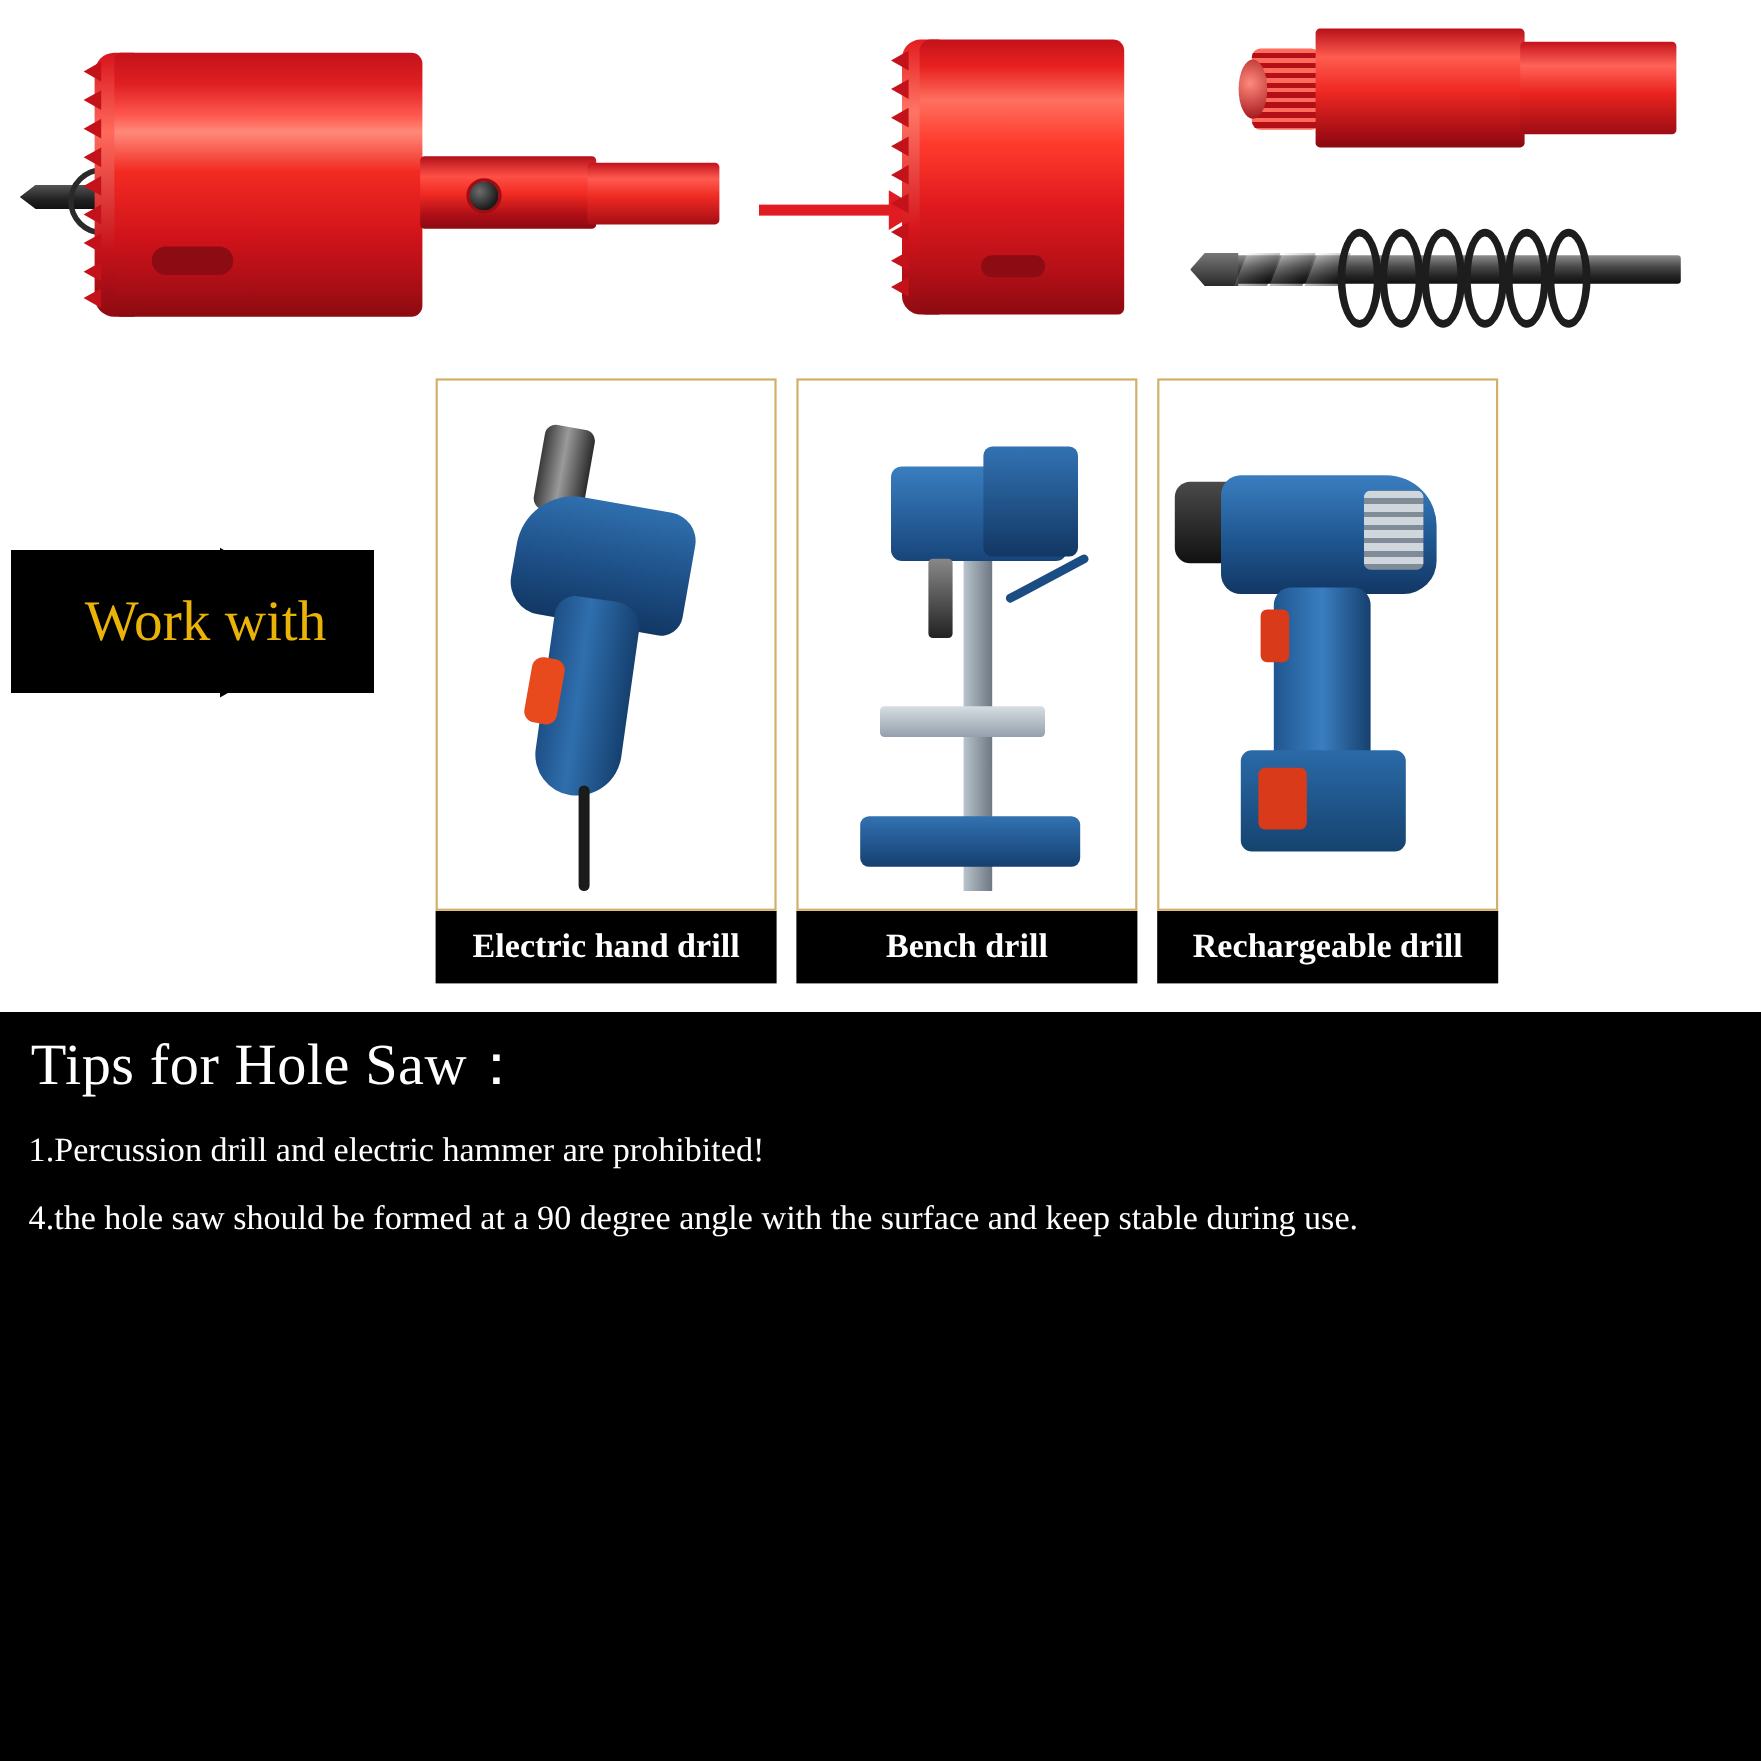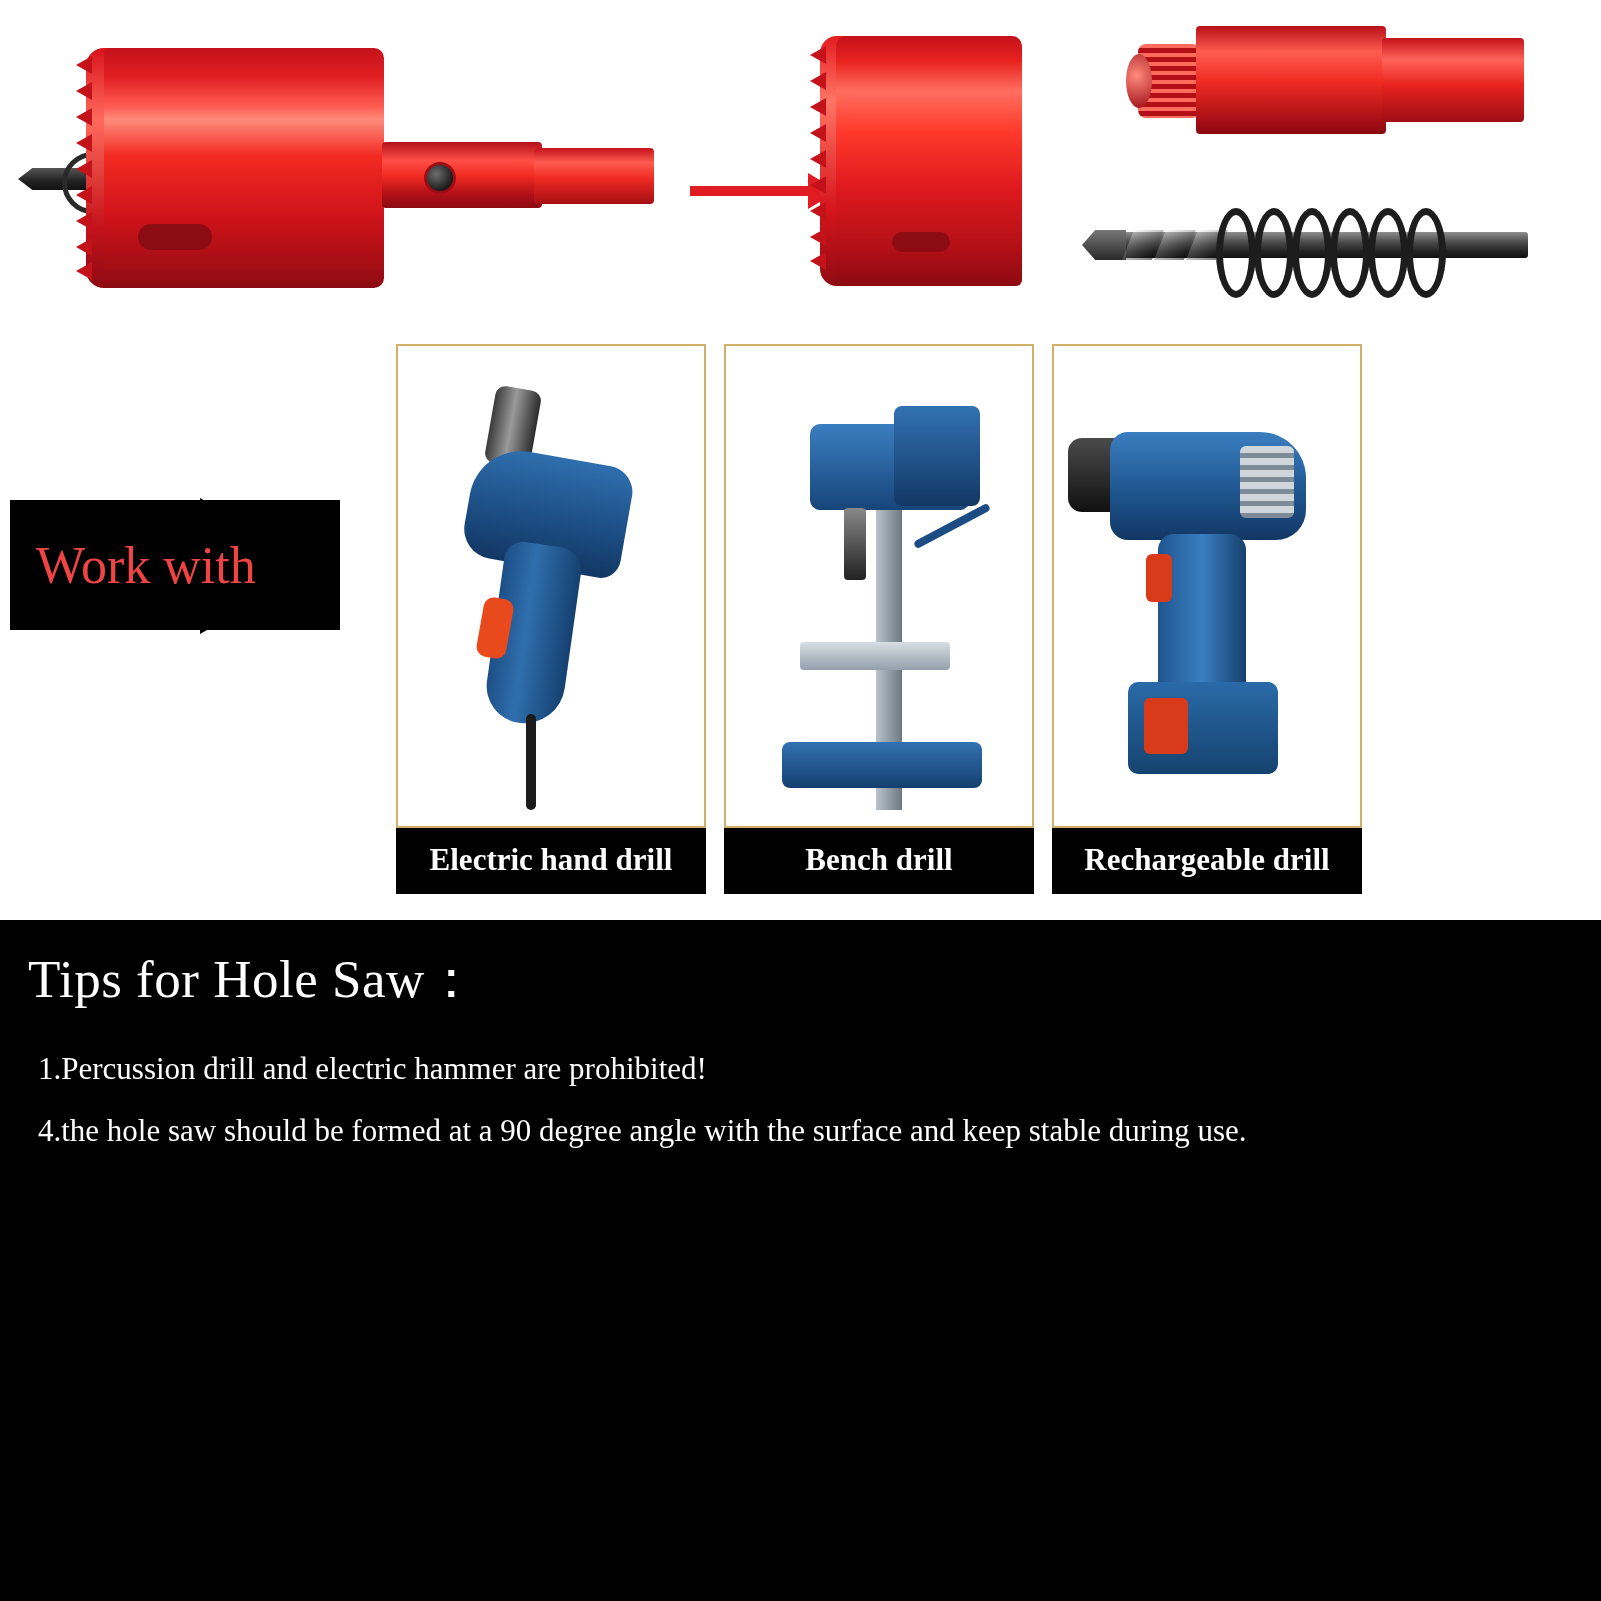--- a/index.html
+++ b/index.html
@@ -207,24 +207,25 @@
     background:#ffffff;
   }
   .workwith-banner {
     position:absolute;
     left: 10px; top: 170px;
     width: 330px; height: 130px;
     background: #000;
     display:flex; align-items:center; justify-content:flex-start;
   }
   .workwith-banner .ww-label {
-    color:#ef4444;
+    color:#eab308;
     font-size: 52px;
     padding-left: 26px;
     font-family: "Liberation Serif", serif;
+    margin-left: 41px;
   }
   .ww-arrow-head {
     position:absolute;
     left: 200px; top: 168px;
     width:0;height:0;
     border-top: 68px solid transparent;
     border-bottom: 68px solid transparent;
     border-left: 120px solid #000;
   }
   .ww-arrow-tail {
@@ -390,26 +391,26 @@
   #tips {
     position:absolute;
     left: 0; top: 920px;
     width: 1601px;
     height: 681px;
     background: #000000;
     color:#ffffff;
   }
   .tips-title {
     font-size: 53px;
-    padding: 24px 0 10px 28px;
+    padding: 12px 0 10px 28px;
     letter-spacing: .5px;
   }
   .tips-list {
     list-style:none;
-    margin: 12px;
+    margin: 0;
     padding: 0 24px 0 22px;
   }
   .tips-list li {
     font-size: 31px;
     line-height: 1.18;
     padding: 13px 0 12px 4px;
     white-space: nowrap;
   }
   .tips-list li.warn {
     color: #ff1a1a;

